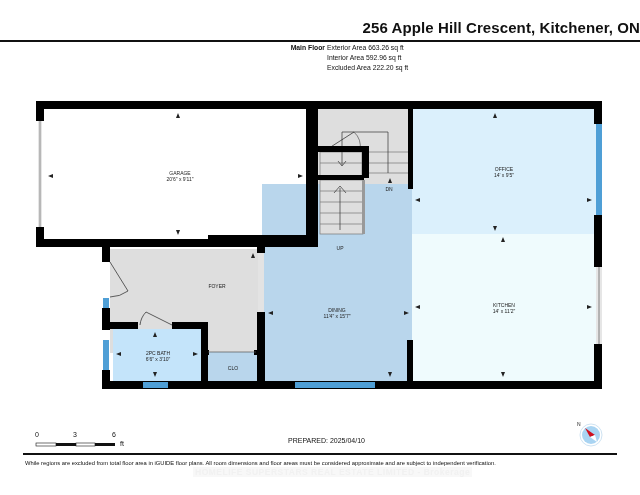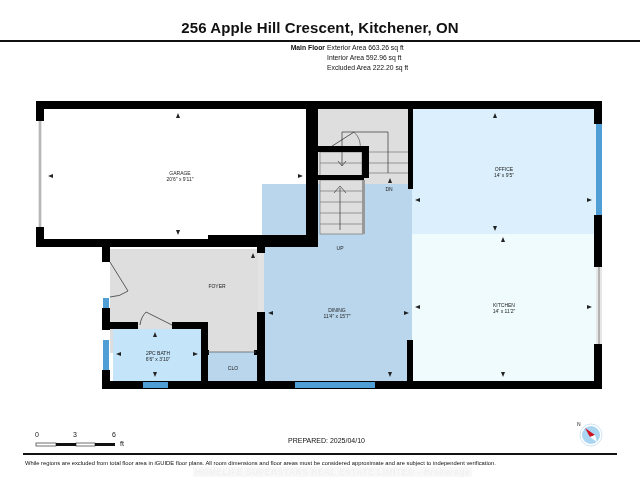--- a/index.html
+++ b/index.html
@@ -1,21 +1,21 @@
 <!DOCTYPE html>
 <html><head>
   <meta charset="utf-8">
   <style>
     html, body { margin: 0; padding: 0; }
     body {
       width: 640px; height: 495px; background: #ffffff; position: relative; overflow: hidden;
       font-family: "Liberation Sans", sans-serif; color: #111;
     }
     .title {
-      position: absolute; left: 0; top: 19px; width: 640px; text-align: center;
+      position: absolute; left: 0; top: 19px; width: 640px; text-align: right;
       font-weight: bold; font-size: 15px; letter-spacing: 0.1px;
     }
     .rule { position: absolute; height: 1.5px; background: #111; }
     .areas { position: absolute; top: 43px; font-size: 6.8px; line-height: 10.2px; }
     .areas .floor { position: absolute; left: 285px; width: 40px; text-align: right; font-weight: bold; }
     .areas .lines { position: absolute; left: 327px; width: 120px; }
     .plan { position: absolute; left: 0; top: 0; }
     .lbl { position: absolute; font-size: 5px; text-align: center; line-height: 6px; color: #222; }
     .scale { position: absolute; left: 35px; top: 433px; }
     .scale .num { position: absolute; font-size: 7px; top: -2px; }

